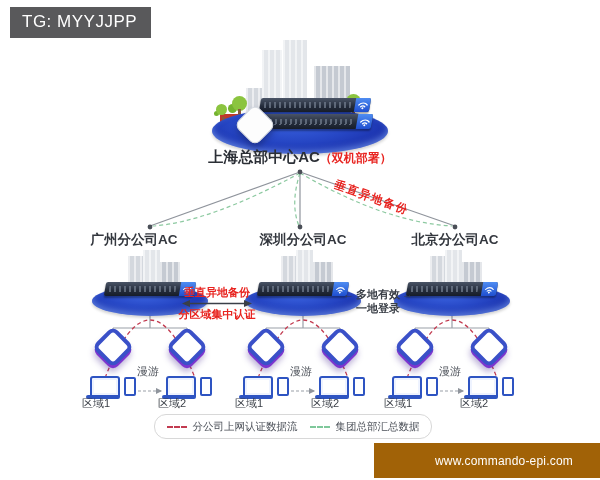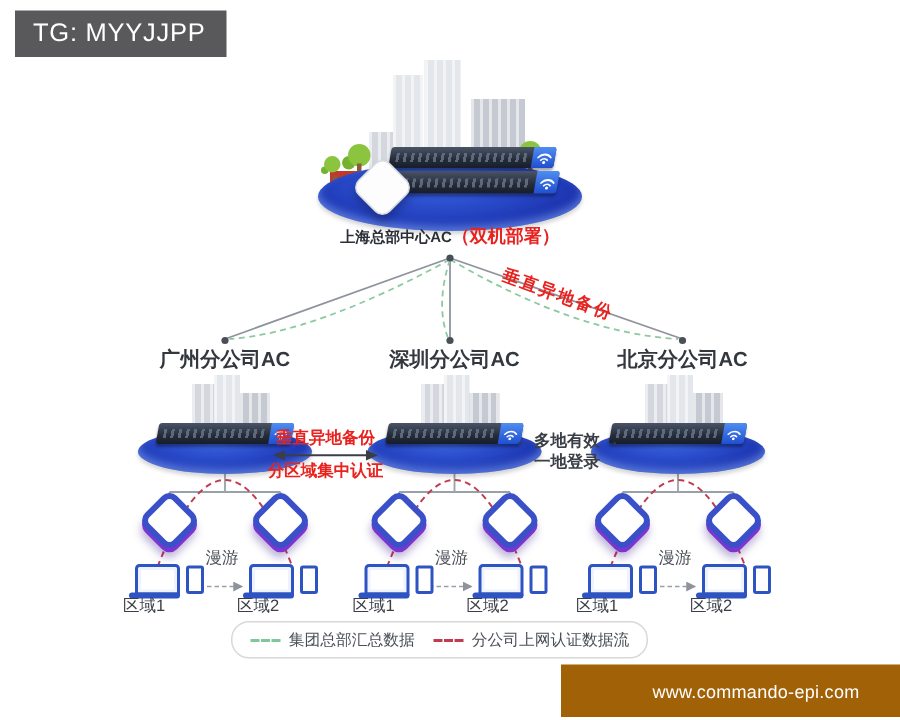--- a/index.html
+++ b/index.html
@@ -46,21 +46,21 @@
   .clients{position:absolute;display:flex;align-items:flex-end;gap:4px;}
   .laptop{position:relative;width:26px;height:17px;border:2px solid #2e54c2;border-radius:3px 3px 0 0;
           background:#eef3ff;}
   .laptop:after{content:"";position:absolute;left:-6px;top:17px;width:34px;height:4px;
           background:#2e54c2;border-radius:2px;}
   .laptop .scr{position:absolute;left:2px;right:2px;top:2px;bottom:2px;background:#fff;}
   .phone{width:8px;height:15px;border:2px solid #2e54c2;border-radius:2px;background:#fff;margin-bottom:1px;}
 
   
   .hq-label{left:0;top:148px;width:600px;text-align:center;font-weight:bold;}
-  .hq-label .cn{font-size:10px;color:#2b2f36;}
+  .hq-label .cn{font-size:15px;color:#2b2f36;}
   .hq-label .sub{font-size:12px;color:#e8231f;}
   .site-label{top:231px;width:160px;text-align:center;font-size:13.5px;font-weight:bold;color:#33373e;}
   .red-note{color:#e8231f;font-weight:bold;font-size:11px;line-height:1.15;text-align:center;}
   .rot-note{left:337px;top:178px;transform:rotate(20deg);transform-origin:0 0;font-size:11.5px;
             letter-spacing:1.5px;white-space:nowrap;}
   .hback{left:172px;top:286px;width:90px;display:flex;flex-direction:column;align-items:center;gap:0px;}
   .login{left:336px;top:288px;width:84px;display:flex;flex-direction:column;align-items:center;
          font-size:11px;font-weight:bold;color:#3a3f47;line-height:1.25;}
   .login .row{display:flex;align-items:center;gap:2px;}
   .roam{font-size:11px;color:#4a4f57;width:40px;text-align:center;}
@@ -144,21 +144,21 @@
     </div>
   </div>
   <div class="ap-white" style="left:30px;top:70px;width:28px;height:28px;"></div>
 </div>
 <div class="abs hq-label">
   <span class="cn">上海总部中心AC</span><span class="sub">（双机部署）</span>
 </div>
 
 <div class="abs red-note rot-note">垂直异地备份</div>
 
-<div class="abs site-label" style="left:70px;">广州分公司AC</div>
+<div class="abs site-label" style="left:54px;">广州分公司AC</div>
 <div class="abs site-label" style="left:223px;">深圳分公司AC</div>
 <div class="abs site-label" style="left:375px;">北京分公司AC</div>
 
 <div class="abs" style="left:70px;top:248px;width:160px;height:162px;">
   <div class="bld" style="left:58px;top:8px;width:15px;height:48px;"></div>
   <div class="bld light" style="left:73px;top:2px;width:17px;height:54px;"></div>
   <div class="bld dark" style="left:90px;top:14px;width:20px;height:42px;"></div>
   <div class="tree small" style="left:112px;top:34px;"></div>
   <div class="oval" style="left:22px;top:38px;width:116px;height:30px;"></div>
   <div class="ac" style="left:35px;top:34px;width:90px;">
@@ -280,23 +280,23 @@
   <div class="row">
     <span>←</span>
     <span>多地有效</span>
     <span>→</span>
   </div>
   <div>一地登录</div>
 </div>
 
 <div class="abs legend">
   <div class="leg-item">
+    <span class="swatch red"></span>
+    <span>分公司上网认证数据流</span>
+  </div>
+  <div class="leg-item">
     <span class="swatch"></span>
     <span>集团总部汇总数据</span>
   </div>
-  <div class="leg-item">
-    <span class="swatch red"></span>
-    <span>分公司上网认证数据流</span>
-  </div>
 </div>
 
 <div class="abs tg-badge">TG: MYYJJPP</div>
 <div class="abs watermark">www.commando-epi.com</div>
 
 </body></html>

